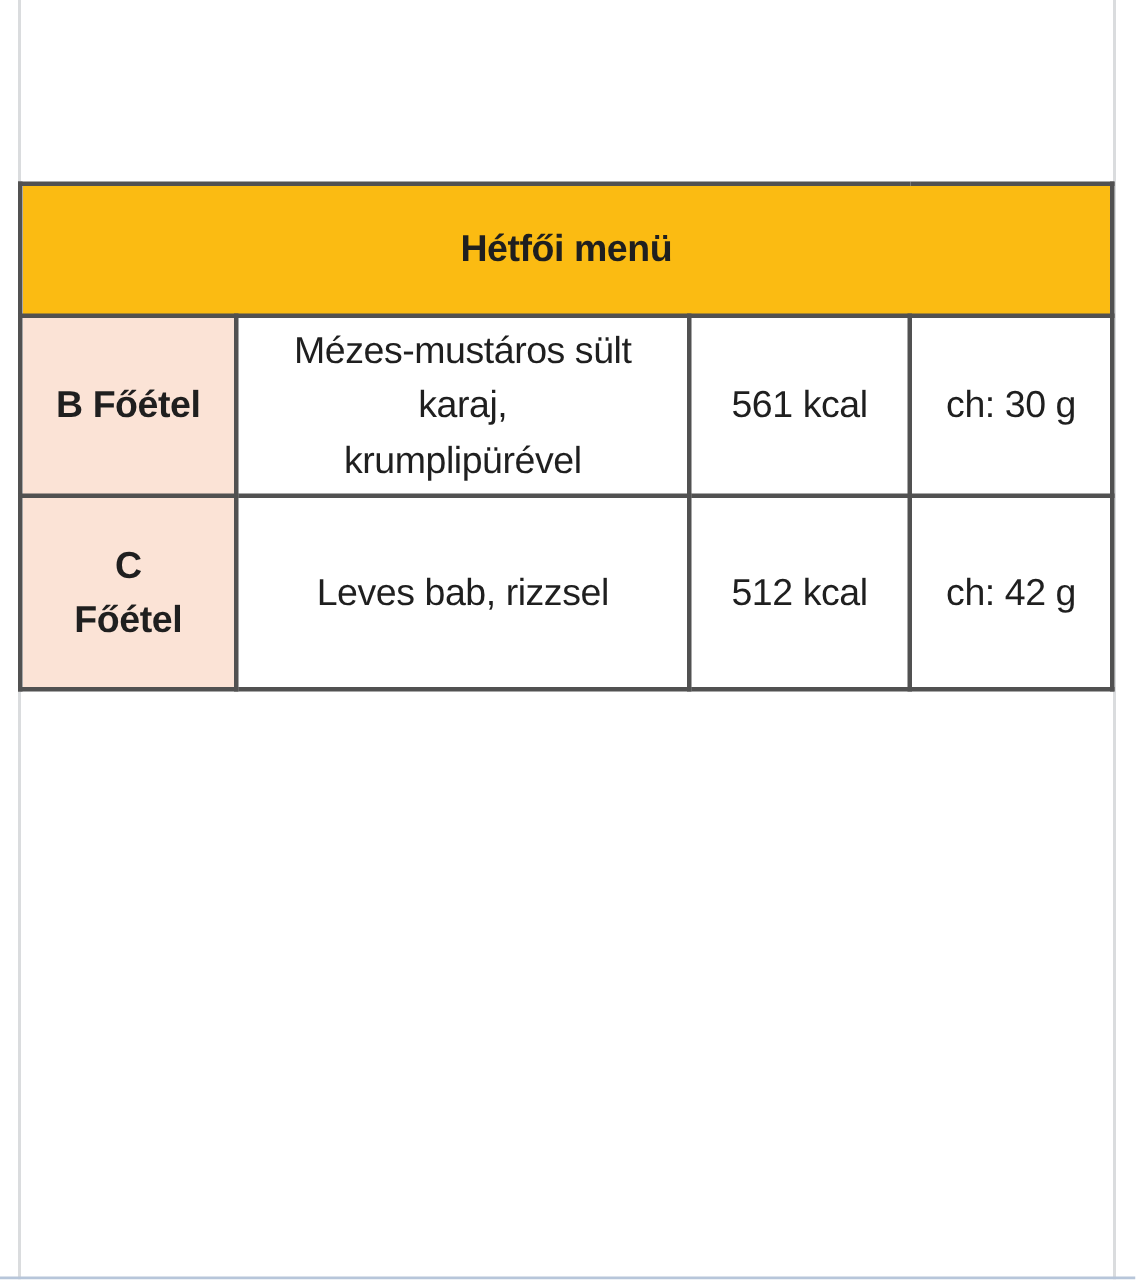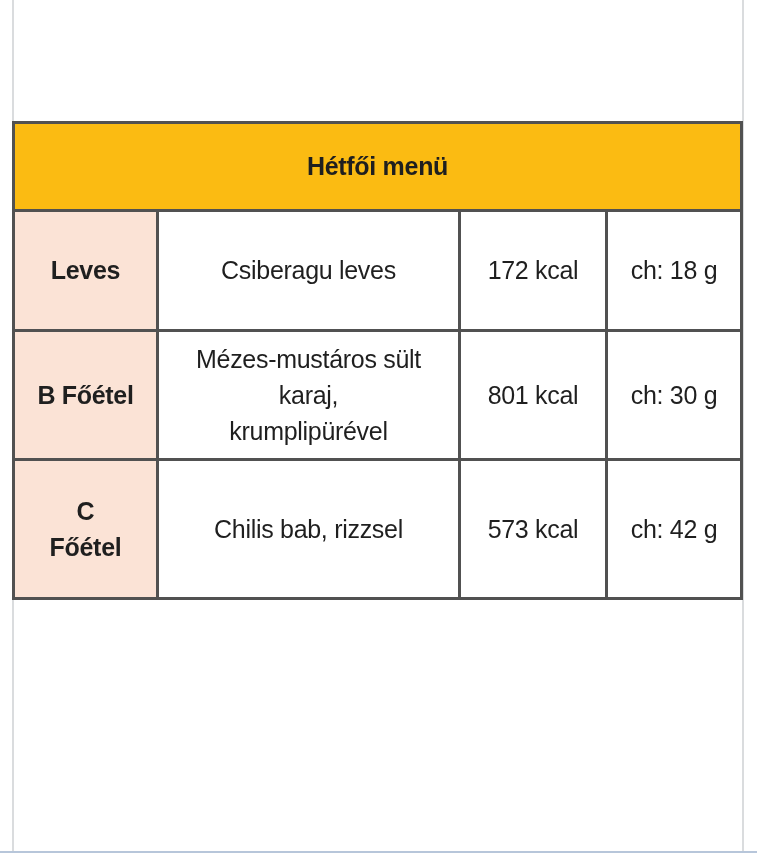--- a/index.html
+++ b/index.html
@@ -82,35 +82,29 @@
       <col style="width:147px">
       <col style="width:135px">
     </colgroup>
     <thead>
       <tr>
         <th class="title-cell" colspan="4">Hétfői menü</th>
       </tr>
     </thead>
     <tbody>
       <tr>
-        <td class="label">Leves</td>
-        <td class="dish">Csiberagu leves</td>
-        <td class="kcal">172 kcal</td>
-        <td class="carb">ch: 18 g</td>
-      </tr>
-      <tr>
         <td class="label">B Főétel</td>
         <td class="dish">Mézes-mustáros sült
 karaj,
 krumplipürével</td>
-        <td class="kcal">801 kcal</td>
+        <td class="kcal">561 kcal</td>
         <td class="carb">ch: 30 g</td>
       </tr>
       <tr>
         <td class="label">C
 Főétel</td>
-        <td class="dish">Chilis bab, rizzsel</td>
-        <td class="kcal">573 kcal</td>
+        <td class="dish">Leves bab, rizzsel</td>
+        <td class="kcal">512 kcal</td>
         <td class="carb">ch: 42 g</td>
       </tr>
     </tbody>
   </table>
 </div>
 
 </body></html>

